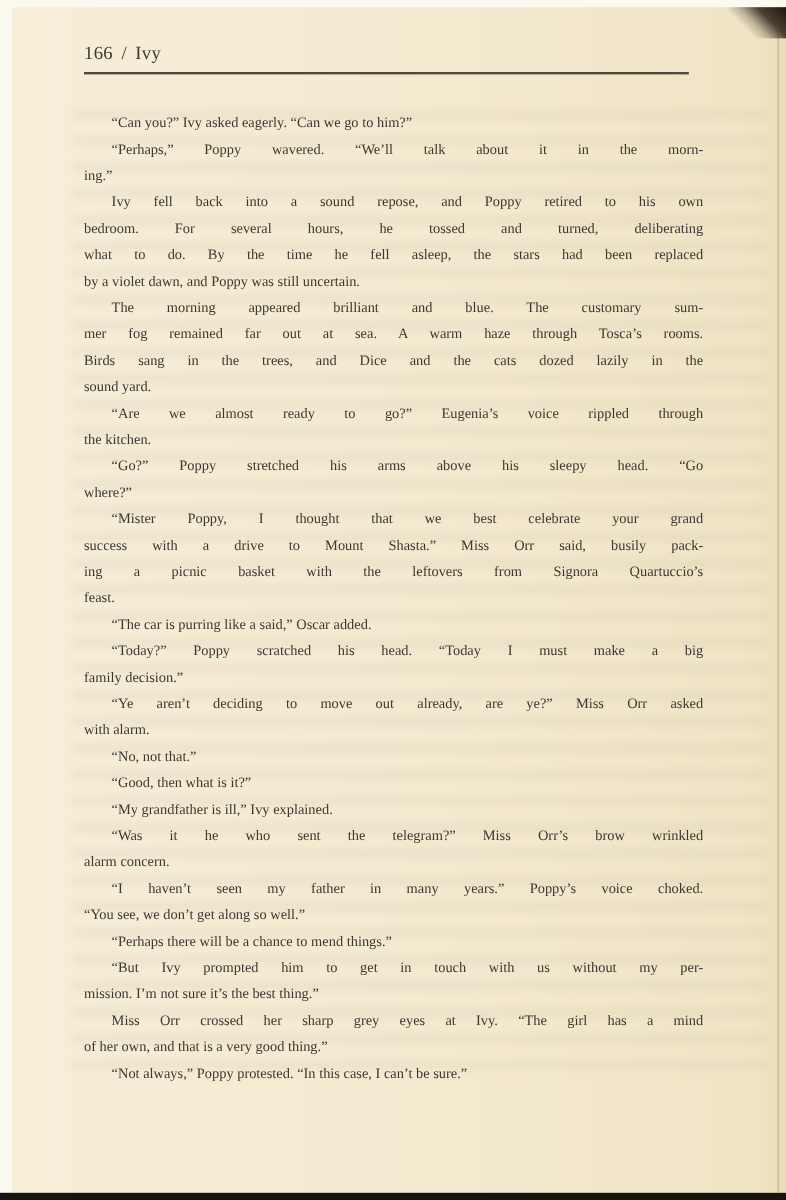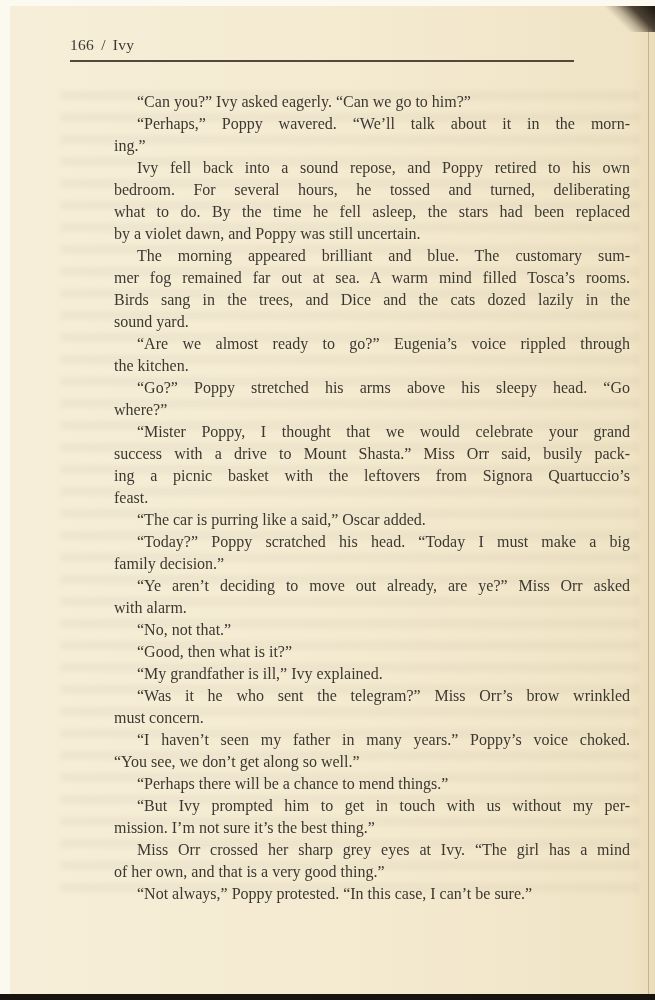--- a/index.html
+++ b/index.html
@@ -50,24 +50,23 @@
   .header-rule {
     position: absolute;
     left: 60px; top: 54px;
     width: 504px; height: 1.5px;
     background: #52493c;
   }
   .text-block {
     position: absolute;
     left: 60px; top: 85px;
     width: 516px;
-    font-size: 16px;
+    font-size: 12px;
     line-height: 22px;
     color: #3c3831;
-    margin-left: 44px;
   }
   .line {
     height: 22px;
     text-align: justify;
     text-align-last: justify;
     white-space: normal;
   }
   .line.last { text-align-last: left; }
   .line.indent { text-indent: 23px; }
   .italic { }
@@ -97,41 +96,41 @@
 
     <div class="text-block">
         <div class="line indent last">“Can you?” Ivy asked eagerly. “Can we go to him?”</div>
         <div class="line indent">“Perhaps,” Poppy wavered. “We’ll talk about it in the morn-</div>
         <div class="line last">ing.”</div>
         <div class="line indent">Ivy fell back into a sound repose, and Poppy retired to his own</div>
         <div class="line">bedroom. For several hours, he tossed and turned, deliberating</div>
         <div class="line">what to do. By the time he fell asleep, the stars had been replaced</div>
         <div class="line last">by a violet dawn, and Poppy was still uncertain.</div>
         <div class="line indent">The morning appeared brilliant and blue. The customary sum-</div>
-        <div class="line"><span>mer fog remained far out at sea. A warm mind filled </span><span class="italic">Tosca</span><span>’s rooms.</span></div>
+        <div class="line"><span>mer fog remained far out at sea. A warm haze through </span><span class="italic">Tosca</span><span>’s rooms.</span></div>
         <div class="line">Birds sang in the trees, and Dice and the cats dozed lazily in the</div>
         <div class="line last">sound yard.</div>
         <div class="line indent">“Are we almost ready to go?” Eugenia’s voice rippled through</div>
         <div class="line last">the kitchen.</div>
         <div class="line indent">“Go?” Poppy stretched his arms above his sleepy head. “Go</div>
         <div class="line last">where?”</div>
-        <div class="line indent">“Mister Poppy, I thought that we would celebrate your grand</div>
+        <div class="line indent">“Mister Poppy, I thought that we best celebrate your grand</div>
         <div class="line">success with a drive to Mount Shasta.” Miss Orr said, busily pack-</div>
         <div class="line">ing a picnic basket with the leftovers from Signora Quartuccio’s</div>
         <div class="line last">feast.</div>
         <div class="line indent last">“The car is purring like a said,” Oscar added.</div>
         <div class="line indent">“Today?” Poppy scratched his head. “Today I must make a big</div>
         <div class="line last">family decision.”</div>
         <div class="line indent">“Ye aren’t deciding to move out already, are ye?” Miss Orr asked</div>
         <div class="line last">with alarm.</div>
         <div class="line indent last">“No, not that.”</div>
         <div class="line indent last">“Good, then what is it?”</div>
         <div class="line indent last">“My grandfather is ill,” Ivy explained.</div>
         <div class="line indent">“Was it he who sent the telegram?” Miss Orr’s brow wrinkled</div>
-        <div class="line last">must concern.</div>
+        <div class="line last">alarm concern.</div>
         <div class="line indent">“I haven’t seen my father in many years.” Poppy’s voice choked.</div>
         <div class="line last">“You see, we don’t get along so well.”</div>
         <div class="line indent last">“Perhaps there will be a chance to mend things.”</div>
         <div class="line indent">“But Ivy prompted him to get in touch with us without my per-</div>
         <div class="line last">mission. I’m not sure it’s the best thing.”</div>
         <div class="line indent">Miss Orr crossed her sharp grey eyes at Ivy. “The girl has a mind</div>
         <div class="line last">of her own, and that is a very good thing.”</div>
         <div class="line indent last">“Not always,” Poppy protested. “In this case, I can’t be sure.”</div>
       </div>
 

